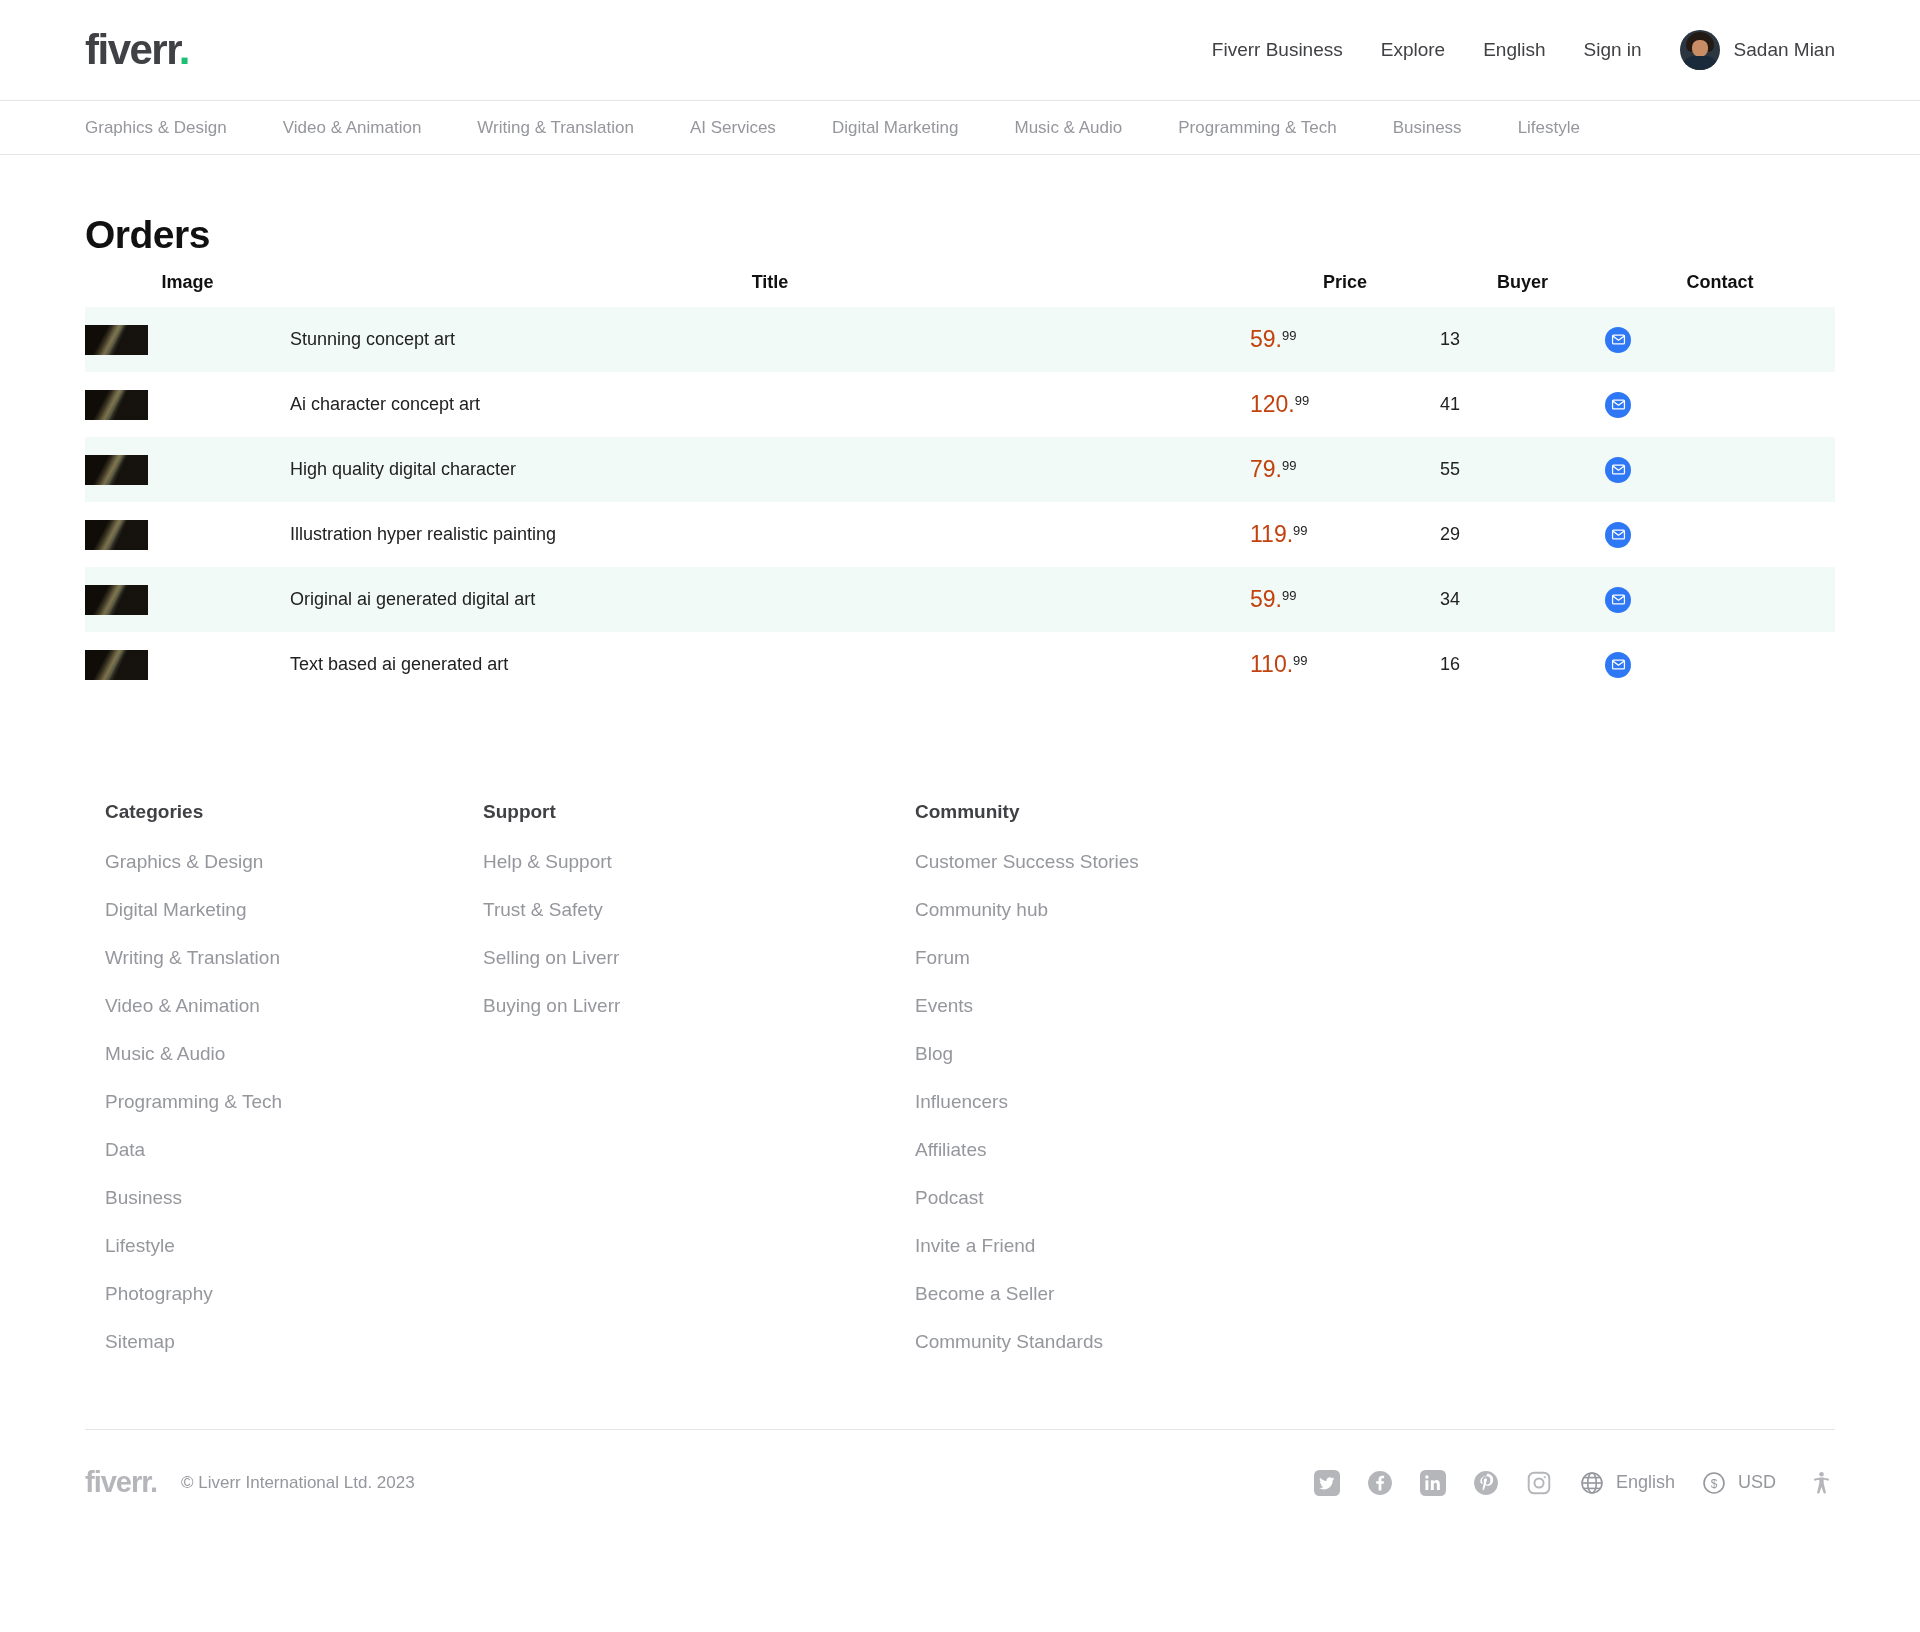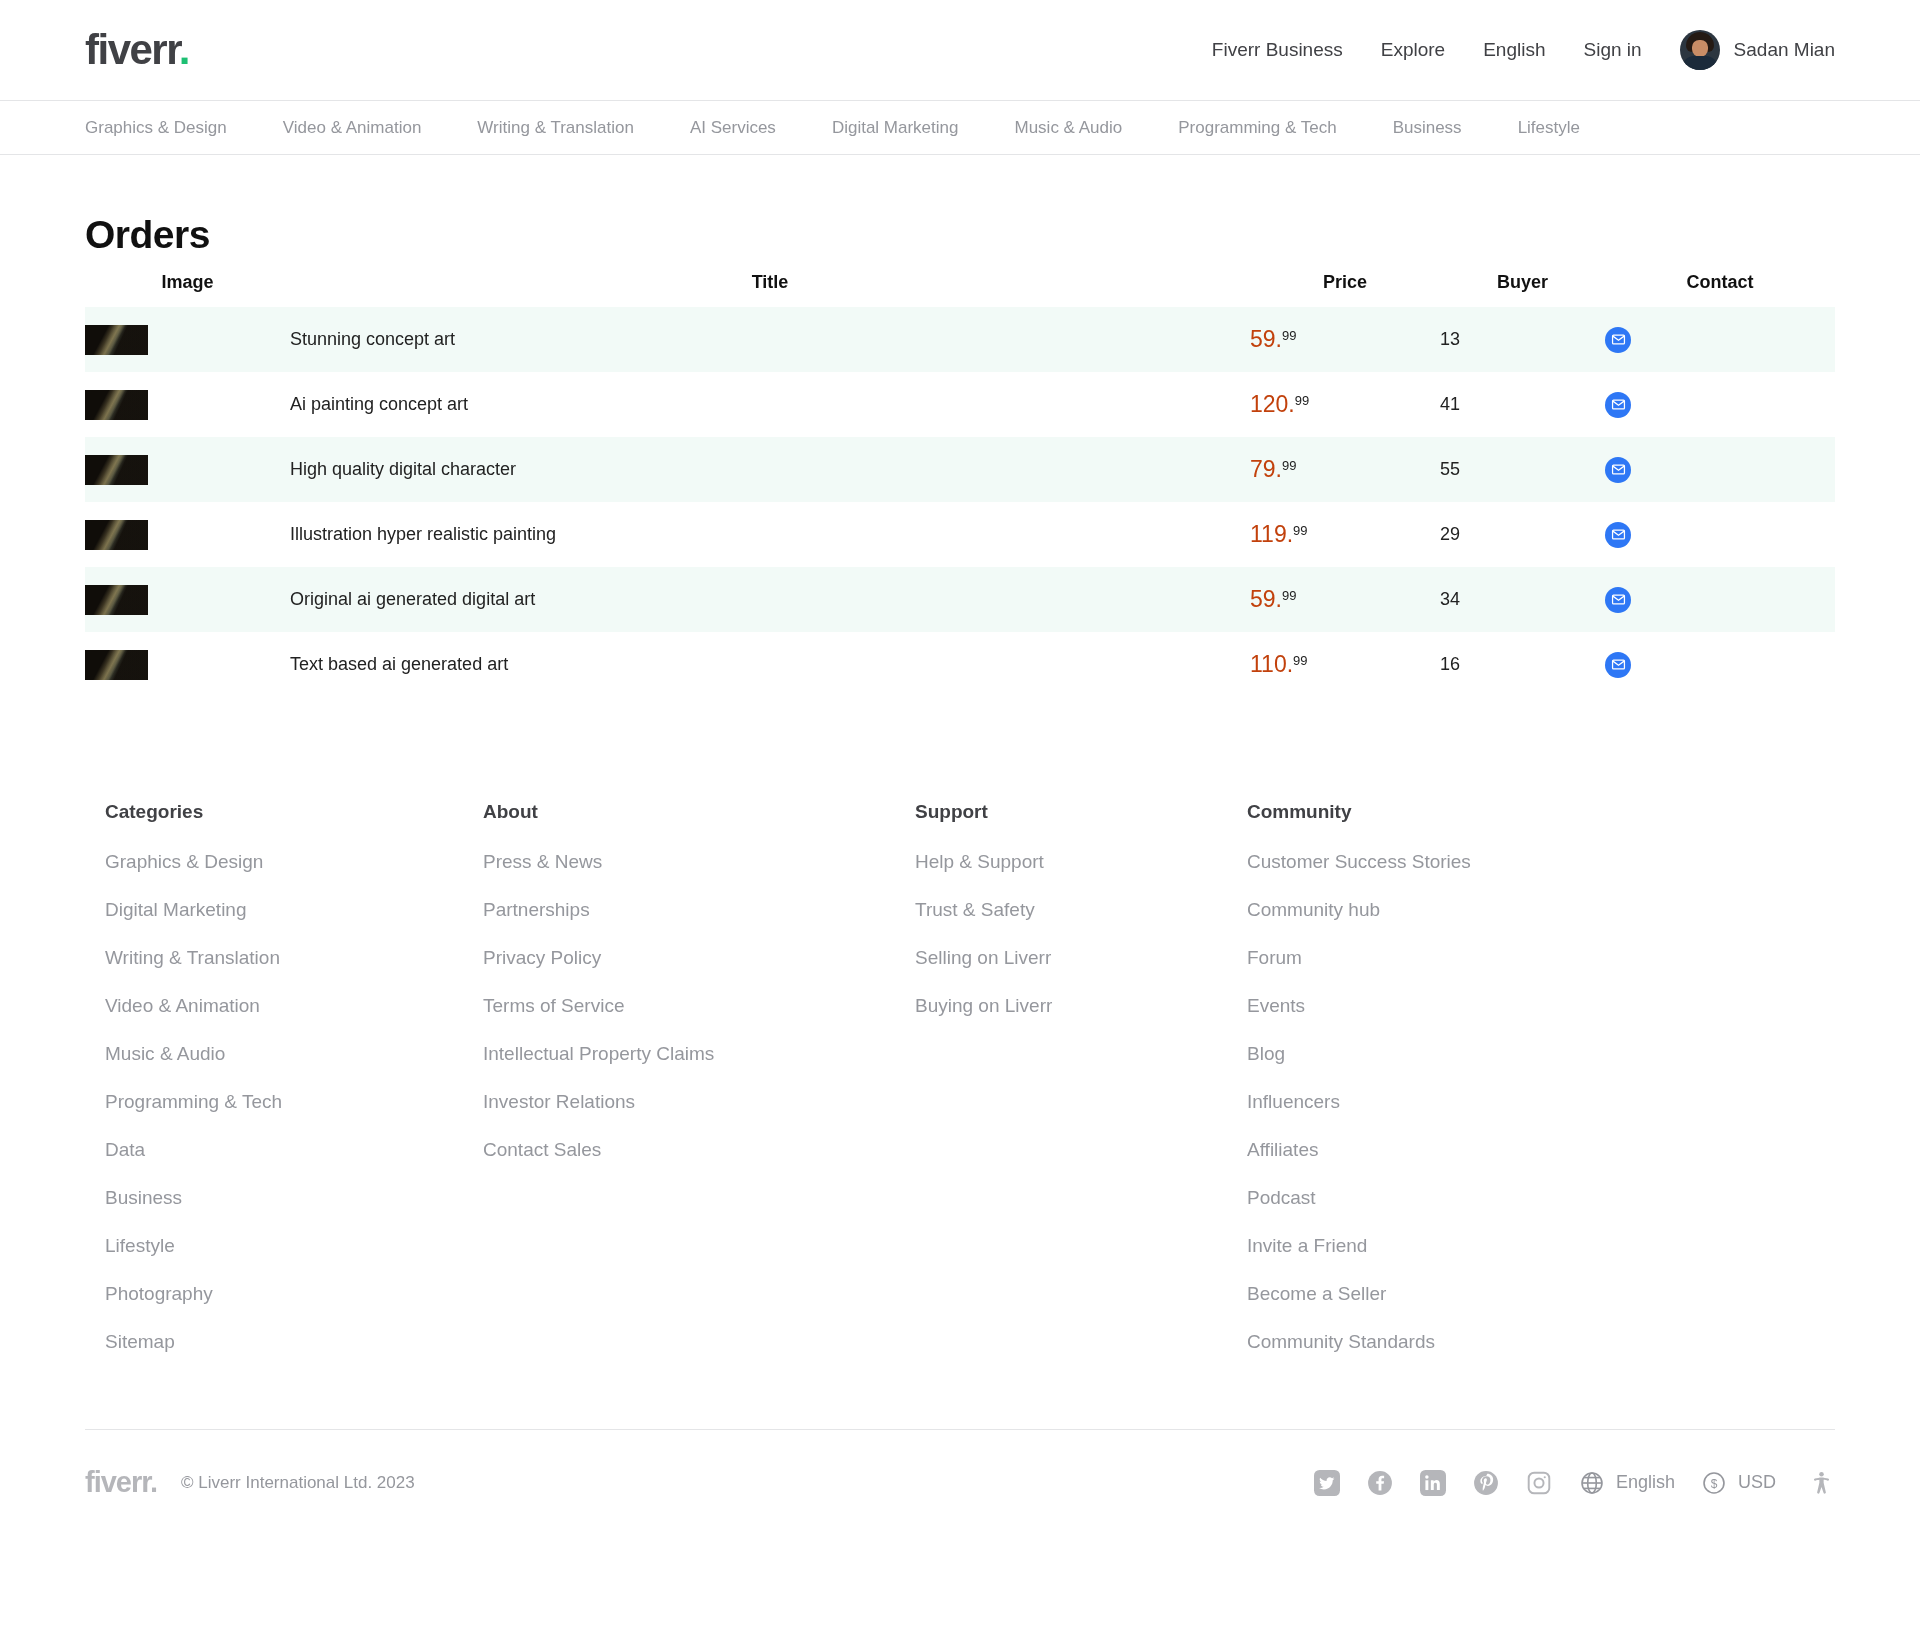--- a/index.html
+++ b/index.html
@@ -311,21 +311,21 @@
               <svg width="15" height="15" viewBox="0 0 24 24" fill="none" stroke="#ffffff" stroke-width="2">
                 <rect x="2.5" y="5" width="19" height="14" rx="1.5"></rect>
                 <path d="M2.5 6.2 12 13.2 21.5 6.2"></path>
               </svg>
             </div></td>
         </tr>
         <tr>
           <td>
             <div class="thumb"></div>
           </td>
-          <td>Ai painting concept art</td>
+          <td>Ai character concept art</td>
           <td><span class="price-main">120.</span><span class="price-cents">99</span></td>
           <td>41</td>
           <td><div class="contact-btn" style="background: rgb(46, 119, 245);">
               <svg width="15" height="15" viewBox="0 0 24 24" fill="none" stroke="#ffffff" stroke-width="2">
                 <rect x="2.5" y="5" width="19" height="14" rx="1.5"></rect>
                 <path d="M2.5 6.2 12 13.2 21.5 6.2"></path>
               </svg>
             </div></td>
         </tr>
         <tr>
@@ -398,30 +398,20 @@
         <a>Video &amp; Animation</a>
         <a>Music &amp; Audio</a>
         <a>Programming &amp; Tech</a>
         <a>Data</a>
         <a>Business</a>
         <a>Lifestyle</a>
         <a>Photography</a>
         <a>Sitemap</a>
       </div>
       <div class="fcol">
-        <h4>About</h4>
-        <a>Press &amp; News</a>
-        <a>Partnerships</a>
-        <a>Privacy Policy</a>
-        <a>Terms of Service</a>
-        <a>Intellectual Property Claims</a>
-        <a>Investor Relations</a>
-        <a>Contact Sales</a>
-      </div>
-      <div class="fcol">
         <h4>Support</h4>
         <a>Help &amp; Support</a>
         <a>Trust &amp; Safety</a>
         <a>Selling on Liverr</a>
         <a>Buying on Liverr</a>
       </div>
       <div class="fcol">
         <h4>Community</h4>
         <a>Customer Success Stories</a>
         <a>Community hub</a>

